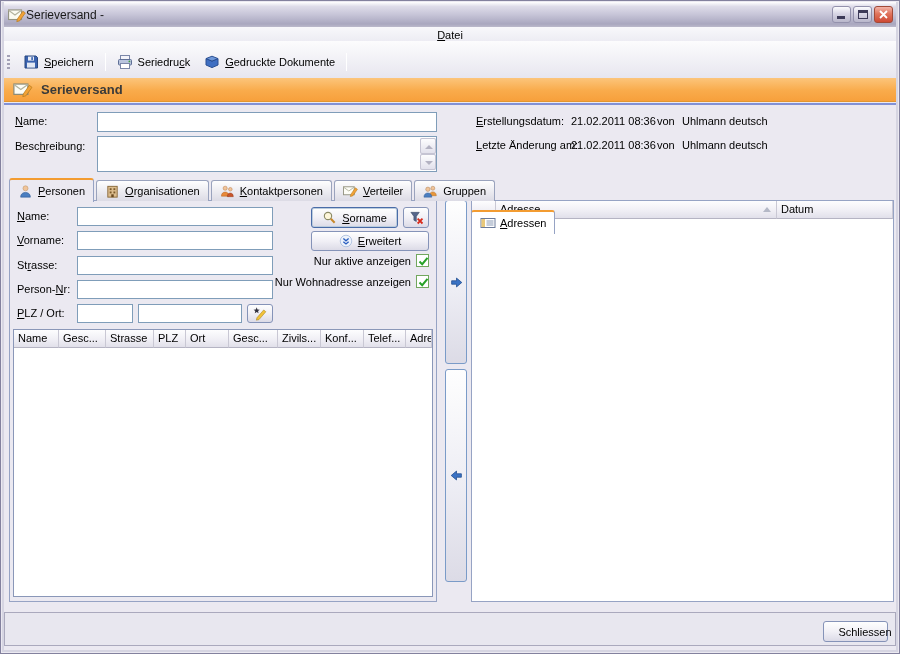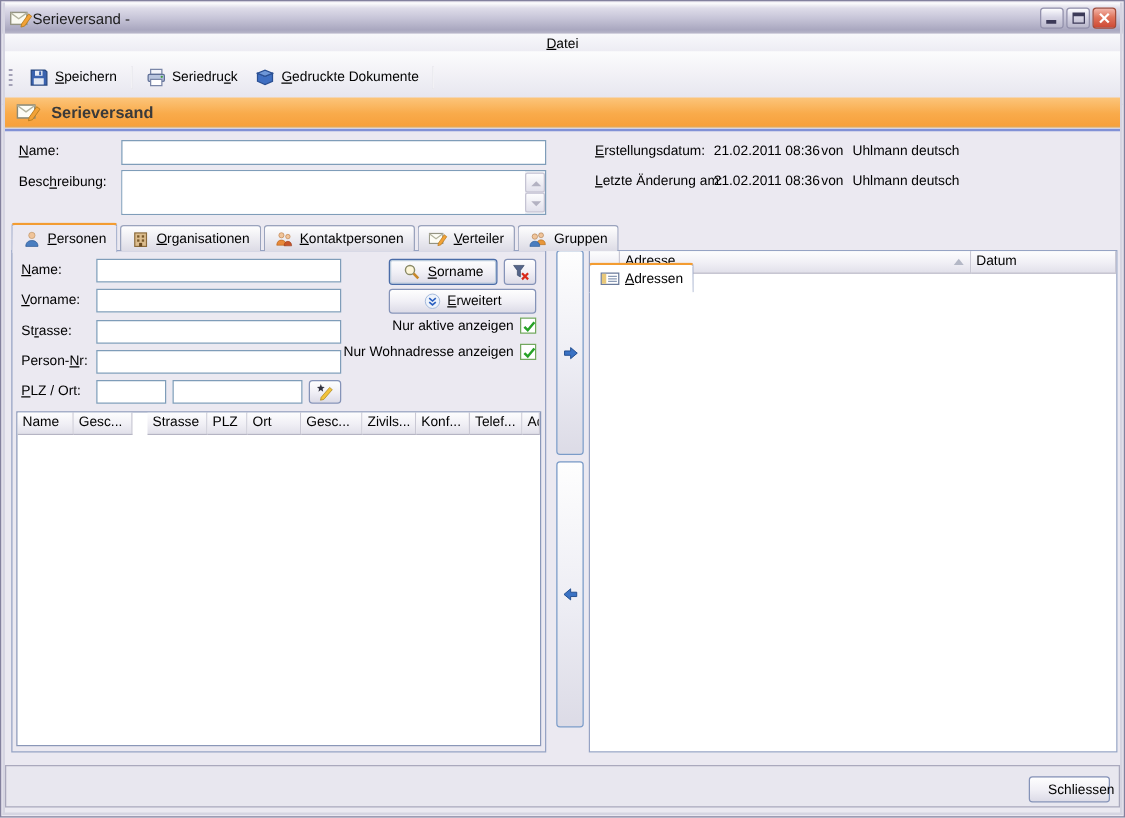--- a/index.html
+++ b/index.html
@@ -316,21 +316,21 @@
       <svg viewBox="0 0 11 11" width="11" height="11">
           <path d="M1.5 5.5 L4.2 8.2 L9.5 1.8" fill="none" stroke="#27a227" stroke-width="2"></path>
         </svg>
     </span>
   </div>
 
   <div class="listbox" style="left:12px; top:328px; width:420px; height:268px;">
     <div class="hdr">
       <div class="hcell" style="width:45px;">Name</div>
       <div class="hcell" style="width:47px;">Gesc...</div>
-      <div class="hcell" style="width:48px;margin-left:12px;">Strasse</div>
+      <div class="hcell" style="width:48px;">Strasse</div>
       <div class="hcell" style="width:32px;">PLZ</div>
       <div class="hcell" style="width:43px;">Ort</div>
       <div class="hcell" style="width:49px;">Gesc...</div>
       <div class="hcell" style="width:43px;">Zivils...</div>
       <div class="hcell" style="width:43px;">Konf...</div>
       <div class="hcell" style="width:42px;">Telef...</div>
       <div class="hcell" style="flex:1;">Adre...</div>
     </div>
   </div>
 

